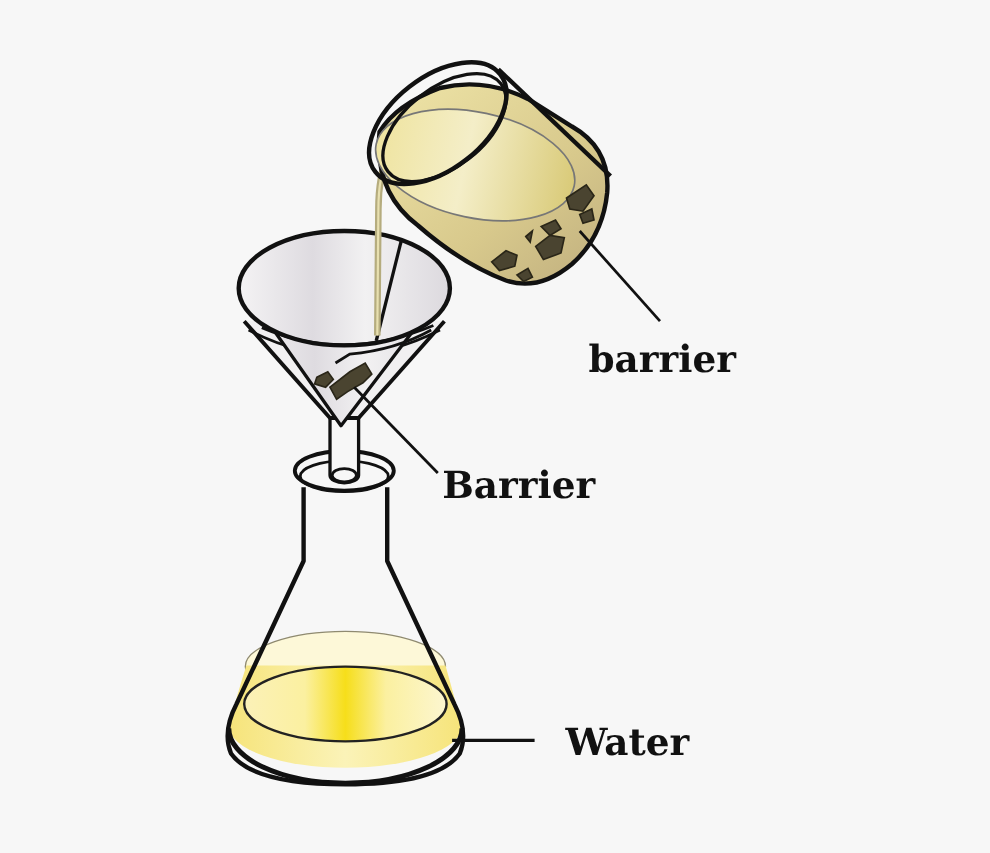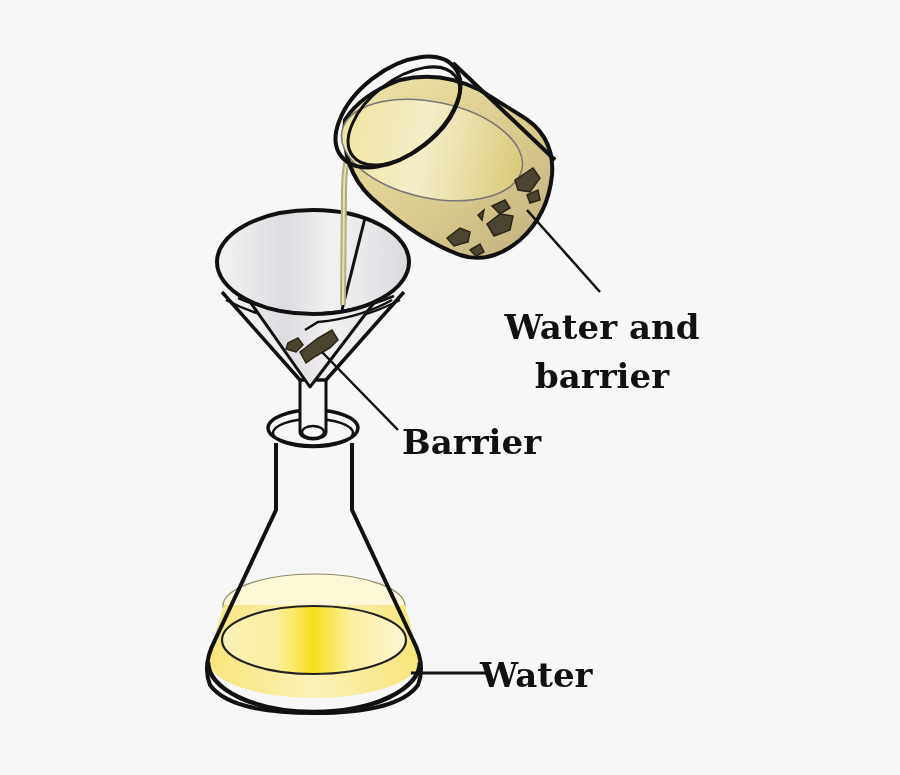--- a/index.html
+++ b/index.html
@@ -15,21 +15,21 @@
       position: absolute;
       font-family: "DejaVu Serif", "Liberation Serif", serif;
       font-weight: bold;
       color: #111;
       font-size: 34px;
       line-height: 1.45;
       white-space: nowrap;
     }
     #label-water-barrier { left: 502px; top: 303px; text-align: center; width: 200px; }
     #label-barrier { left: 402px; top: 418px; }
-    #label-water { left: 480px; top: 651px; }
+    #label-water { left: 514px; top: 651px; }
   </style>
 </head>
 <body>
 
 <svg id="diagram" width="900" height="775" viewBox="0 0 900 775" xmlns="http://www.w3.org/2000/svg">
   <defs>
     <linearGradient id="flaskLiquid" x1="0" x2="1" y1="0" y2="0">
       <stop offset="0" stop-color="#fbf1b8"></stop>
       <stop offset="0.3" stop-color="#fbf0a0"></stop>
       <stop offset="0.5" stop-color="#f6de1a"></stop>
@@ -120,17 +120,16 @@
       <path d="M478,215 L484,210 L482,220 Z"></path>
     </g>
   </g>
 
   <line x1="527" y1="210" x2="600" y2="292" stroke="#111" stroke-width="2.5"></line>
   <line x1="322" y1="352" x2="398" y2="430" stroke="#111" stroke-width="2.5"></line>
   <line x1="411" y1="673" x2="486" y2="673" stroke="#111" stroke-width="3"></line>
 </svg>
 
 <div id="label-water-barrier" class="label">
-  <div>Water and</div>
   <div>barrier</div>
 </div>
 <div id="label-barrier" class="label">Barrier</div>
 <div id="label-water" class="label">Water</div>
 
 </body></html>

